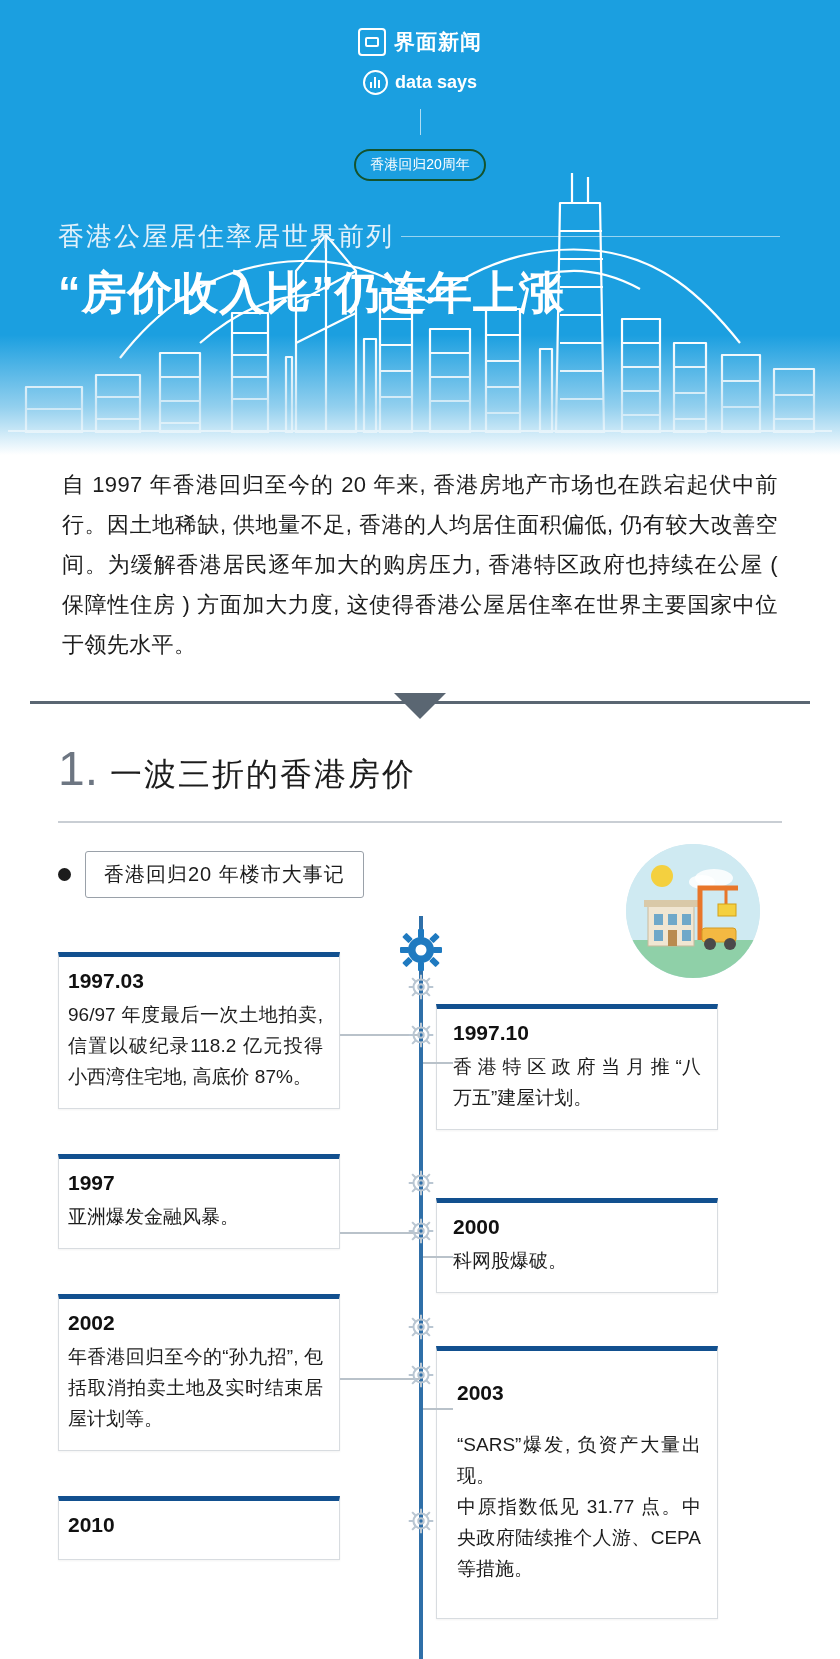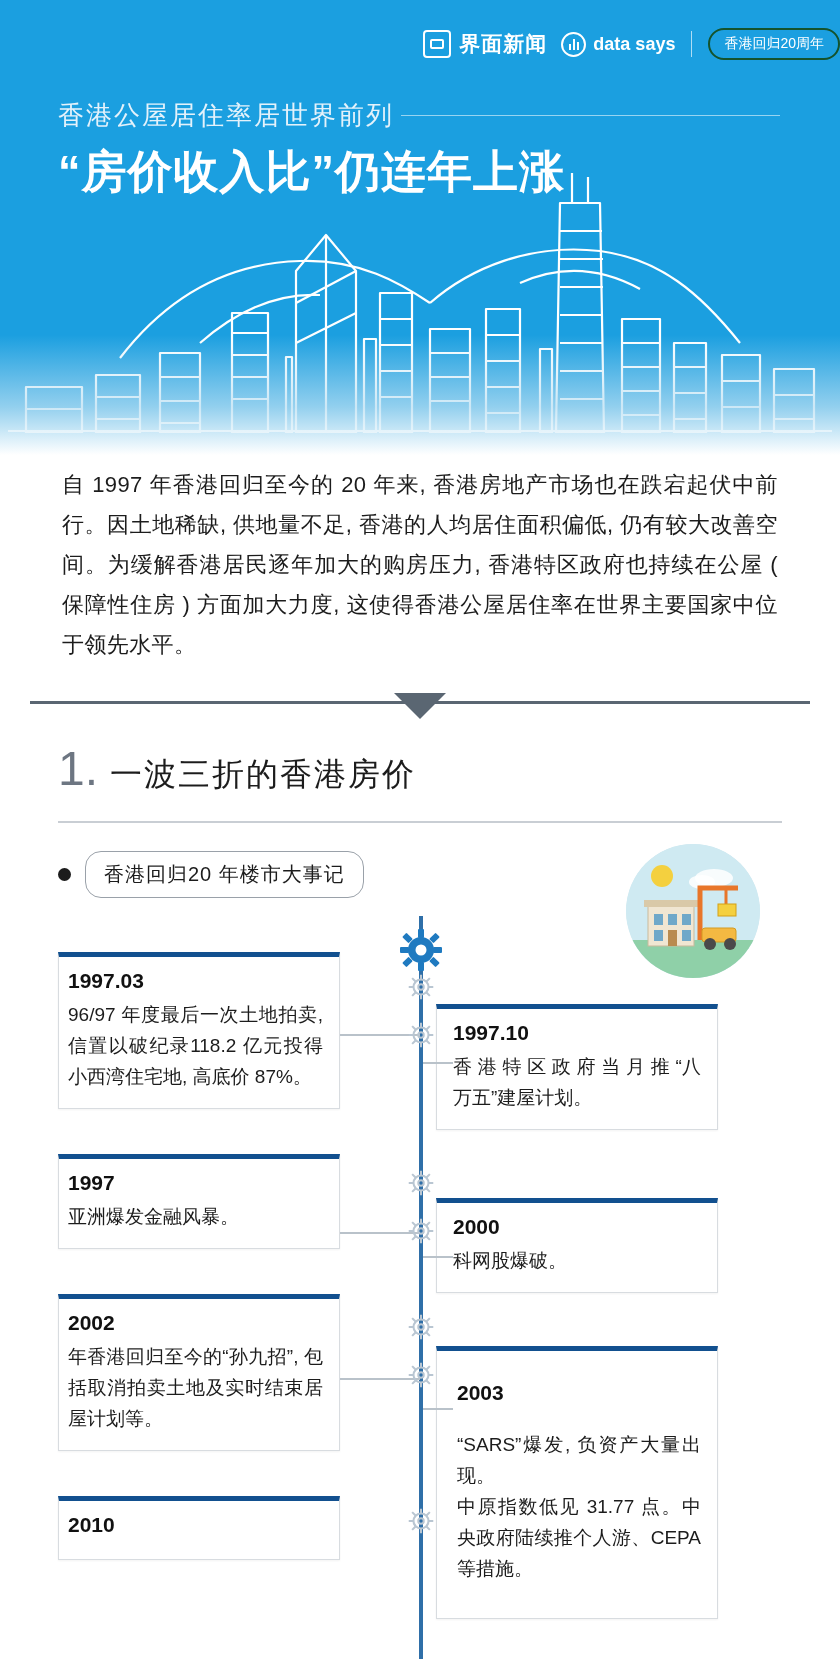--- a/index.html
+++ b/index.html
@@ -31,23 +31,24 @@
     background: linear-gradient(to bottom, rgba(27,159,224,0) 0%, rgba(187,224,243,0.75) 60%, #ffffff 100%);
     pointer-events: none;
     z-index: 3;
   }
 
   .brandbar {
     position: relative;
     z-index: 5;
     display: flex;
     align-items: center;
-    justify-content: flex-end;
+    justify-content: flex-start;
     gap: 14px;
     padding-top: 28px;
+    flex-direction: column;
   }
   .brand-logo {
     display: flex;
     align-items: center;
     gap: 8px;
     color: #ffffff;
   }
   .brand-mark {
     width: 28px; height: 28px;
     border: 2px solid #ffffff;
@@ -208,21 +209,21 @@
     padding: 28px 0 0 58px;
   }
   .tl-bullet {
     width: 13px; height: 13px;
     border-radius: 50%;
     background: #1c1c1c;
     flex: none;
   }
   .tl-label {
     border: 1px solid #9aa1a9;
-    border-radius: 16px;
+    border-radius: 3px;
     padding: 9px 18px;
     font-size: 20px;
     color: #1c1c1c;
     letter-spacing: 1px;
     background: #ffffff;
   }
 
   .timeline {
     position: relative;
     margin-top: 18px;

